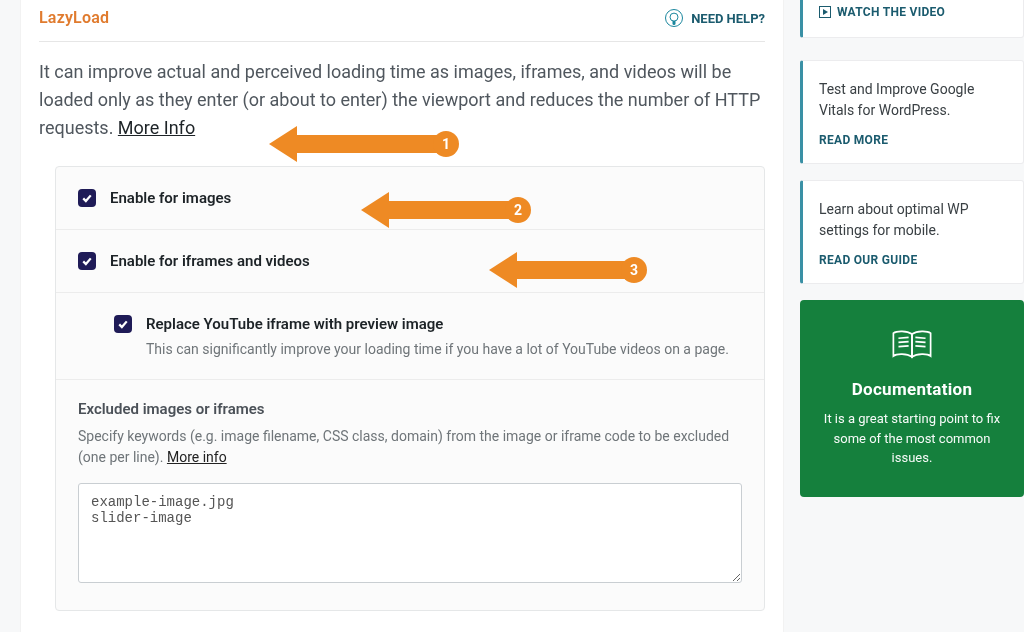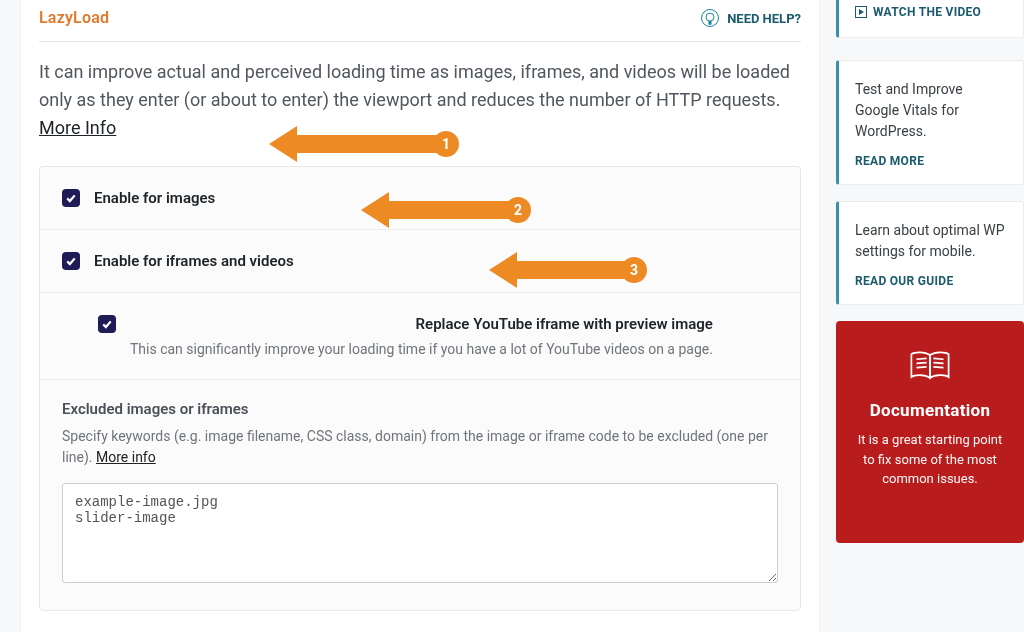--- a/index.html
+++ b/index.html
@@ -62,29 +62,30 @@
     color: #50575e;
     font-size: 18px;
     line-height: 1.55;
     padding: 16px 0 24px 0;
   }
   .section-intro a { color: #1d2327; text-decoration: underline; }
   .settings-box {
     border: 1px solid #e5e7e8;
     border-radius: 4px;
     background: #fbfbfb;
+    margin-left: 16px;
   }
   .setting-row {
     padding: 22px 22px 22px 22px;
     display: flex;
     align-items: flex-start;
     gap: 14px;
     position: relative;
   }
-  .setting-row + .setting-row { border-top: 1px solid #ececec; text-align: right; }
+  .setting-row + .setting-row { border-top: 1px solid #ececec; }
   .setting-sub { padding-left: 58px; }
   .setting-sub .sub-desc {
     color: #6f7579;
     font-size: 14px;
     margin-top: 8px;
   }
   .chk {
     width: 18px; height: 18px; min-width: 18px; border-radius: 4px;
     background: #1f1b57; display: flex; align-items: center; justify-content: center;
     cursor: pointer;
@@ -117,21 +118,21 @@
   .arrow-badge {
     width: 26px; height: 26px; border-radius: 50%; background: #ee8a24;
     color: #fff; font-weight: 700; font-size: 14px;
     display: flex; align-items: center; justify-content: center; margin-left: -4px;
   }
   .arrow1 { top: 126px; left: 248px; }
   .arrow2 { top: 192px; left: 340px; }
   .arrow3 { top: 252px; left: 468px; }
 
   
-  .sidebar { width: 188px; padding-top: 0; }
+  .sidebar { width: 224px; padding-top: 0; }
   .side-card {
     background: #fff;
     border: 1px solid #ececee;
     border-radius: 3px;
     padding: 18px 16px 16px 16px;
     margin-bottom: 16px;
     border-left: 3px solid #3a90a5;
   }
   .side-card.first { position: relative; top: -6px; padding-top: 10px; }
   .side-card .side-text { color: #3a4044; font-size: 14px; line-height: 1.5; margin-bottom: 10px; }
@@ -141,24 +142,24 @@
     text-decoration: none; text-transform: uppercase;
   }
   .play-icon {
     width: 12px; height: 12px; border: 1.5px solid #1b5b6e; display: inline-block; position: relative;
   }
   .play-icon::after {
     content: ""; position: absolute; left: 3px; top: 2px;
     border-top: 3.5px solid transparent; border-bottom: 3.5px solid transparent; border-left: 5px solid #1b5b6e;
   }
   .doc-card {
-    background: #b91c1c;
+    background: #15803d;
     color: #fff;
     border-radius: 4px;
-    padding: 28px 20px 36px 20px;
+    padding: 28px 20px 11px 20px;
     text-align: center;
   }
   .book-icon { width: 44px; height: 34px; margin: 0 auto 14px auto; }
   .doc-title { font-weight: 700; font-size: 17px; margin-bottom: 10px; letter-spacing: 0.3px; }
   .doc-text { font-size: 13px; line-height: 1.5; margin-bottom: 18px; opacity: 0.96; }
   .doc-btn {
     display: inline-block; background: #2e7f8e; color: #fff;
     font-weight: 700; font-size: 12px; letter-spacing: 0.4px;
     padding: 12px 16px; border-radius: 3px; text-decoration: none;
     box-shadow: 0 1px 0 rgba(0,0,0,0.1) inset;

